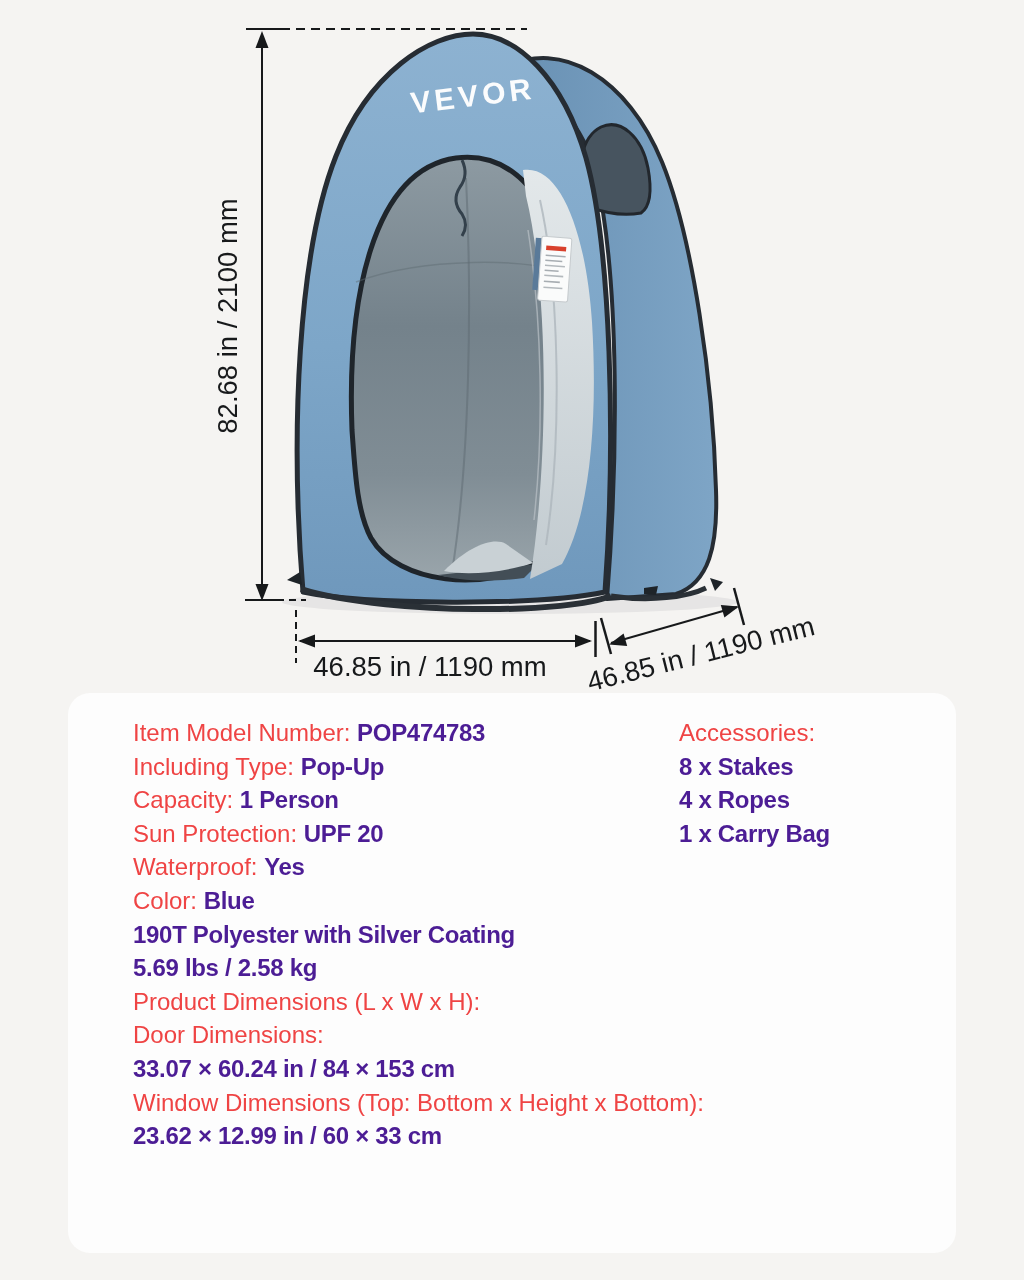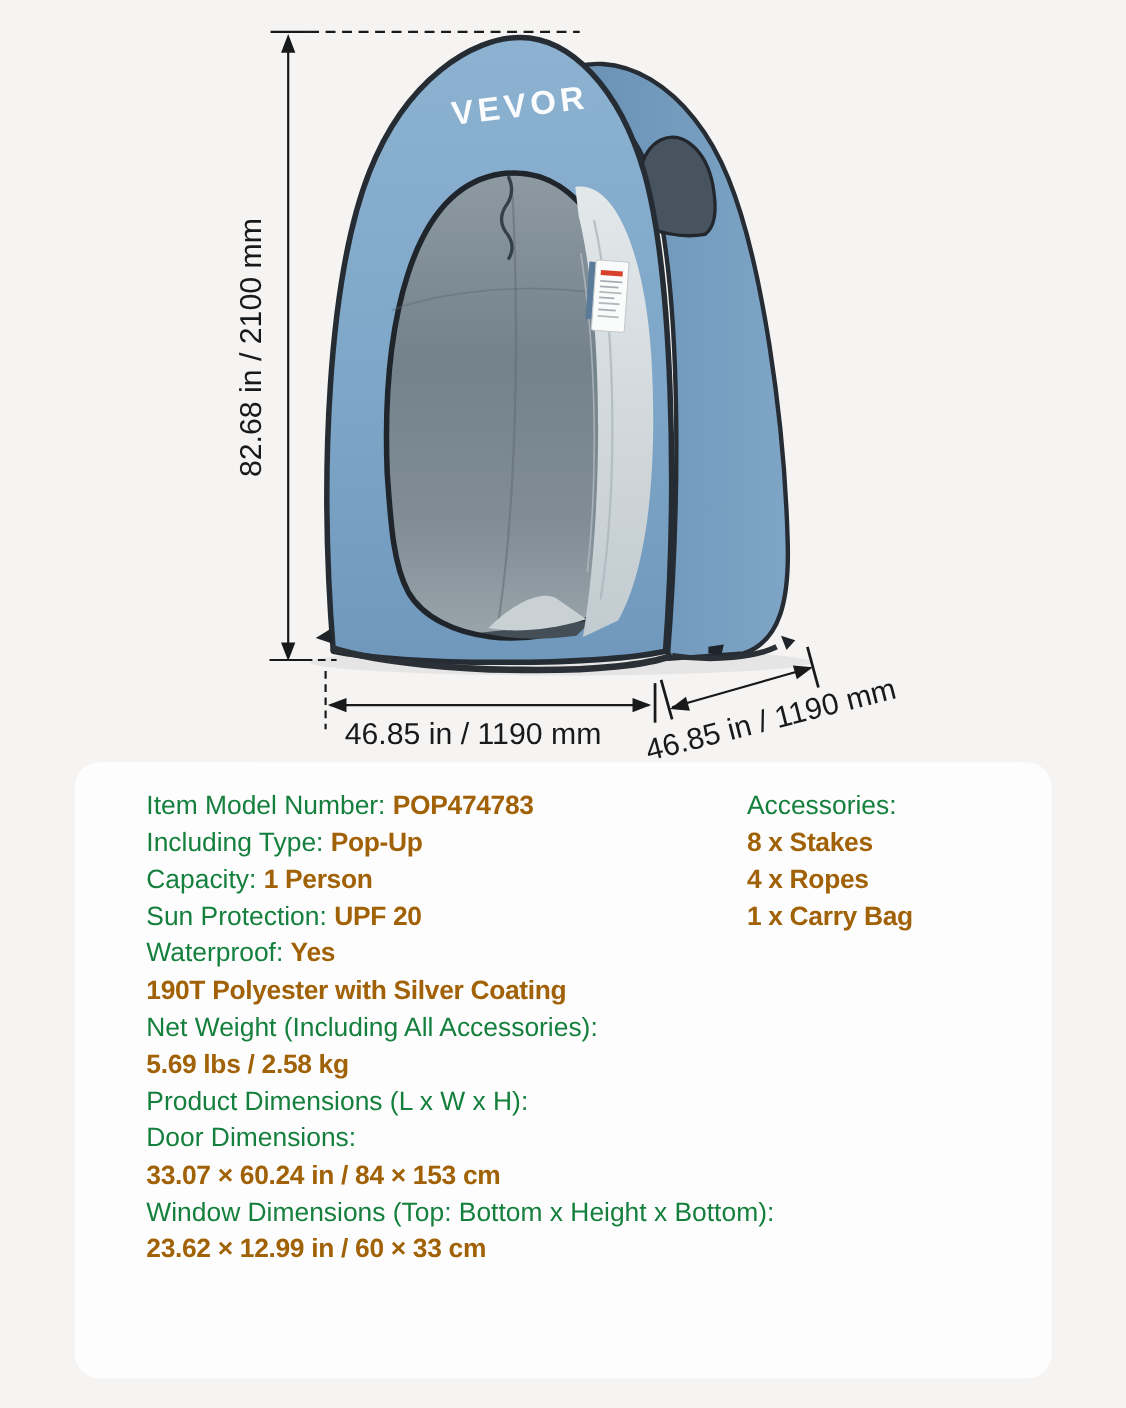--- a/index.html
+++ b/index.html
@@ -12,22 +12,22 @@
   .dim-text{fill:#17191b;font-size:27.5px;font-family:"Liberation Sans",sans-serif;}
   .specs-panel{
     position:absolute;left:68px;top:693px;width:888px;height:560px;
     background:#fdfdfd;border-radius:22px;box-sizing:border-box;
     padding:23px 0 0 65px;
   }
   .col-right{position:absolute;left:586px;top:23px;margin-left:25px;}
   .spec-row{
     height:33.6px;line-height:33.6px;font-size:24px;white-space:nowrap;
   }
-  .spec-row .lbl{color:#15803d;}
-  .spec-row .val{color:#a16207;font-weight:bold;letter-spacing:-0.3px;}
+  .spec-row .lbl{color:#ef4444;}
+  .spec-row .val{color:#4c1d95;font-weight:bold;letter-spacing:-0.3px;}
 </style>
 </head>
 <body>
 
 <svg class="stage" viewBox="0 0 1024 695">
   <defs>
     <linearGradient id="gFront" x1="0" y1="0" x2="0" y2="1">
       <stop offset="0" stop-color="#8db2d1"></stop>
       <stop offset="0.55" stop-color="#7da6c8"></stop>
       <stop offset="1" stop-color="#6f98bc"></stop>
@@ -123,22 +123,22 @@
 </svg>
 
 <div class="specs-panel">
 
   <div>
     <div class="spec-row"><span class="lbl">Item Model Number: </span><span class="val">POP474783</span></div>
     <div class="spec-row"><span class="lbl">Including Type: </span><span class="val">Pop-Up</span></div>
     <div class="spec-row"><span class="lbl">Capacity: </span><span class="val">1 Person</span></div>
     <div class="spec-row"><span class="lbl">Sun Protection: </span><span class="val">UPF 20</span></div>
     <div class="spec-row"><span class="lbl">Waterproof: </span><span class="val">Yes</span></div>
+    <div class="spec-row"><span class="lbl">Color: </span><span class="val">Blue</span></div>
     <div class="spec-row"><span class="lbl"></span><span class="val">190T Polyester with Silver Coating</span></div>
-    <div class="spec-row"><span class="lbl">Net Weight (Including All Accessories):</span><span class="val"></span></div>
     <div class="spec-row"><span class="lbl"></span><span class="val">5.69 lbs / 2.58 kg</span></div>
     <div class="spec-row"><span class="lbl">Product Dimensions (L x W x H):</span><span class="val"></span></div>
     <div class="spec-row"><span class="lbl">Door Dimensions:</span><span class="val"></span></div>
     <div class="spec-row"><span class="lbl"></span><span class="val">33.07 × 60.24 in / 84 × 153 cm</span></div>
     <div class="spec-row"><span class="lbl">Window Dimensions (Top: Bottom x Height x Bottom):</span><span class="val"></span></div>
     <div class="spec-row"><span class="lbl"></span><span class="val">23.62 × 12.99 in / 60 × 33 cm</span></div>
   </div>
 
   <div class="col-right">
     <div class="spec-row"><span class="lbl">Accessories:</span><span class="val"></span></div>

